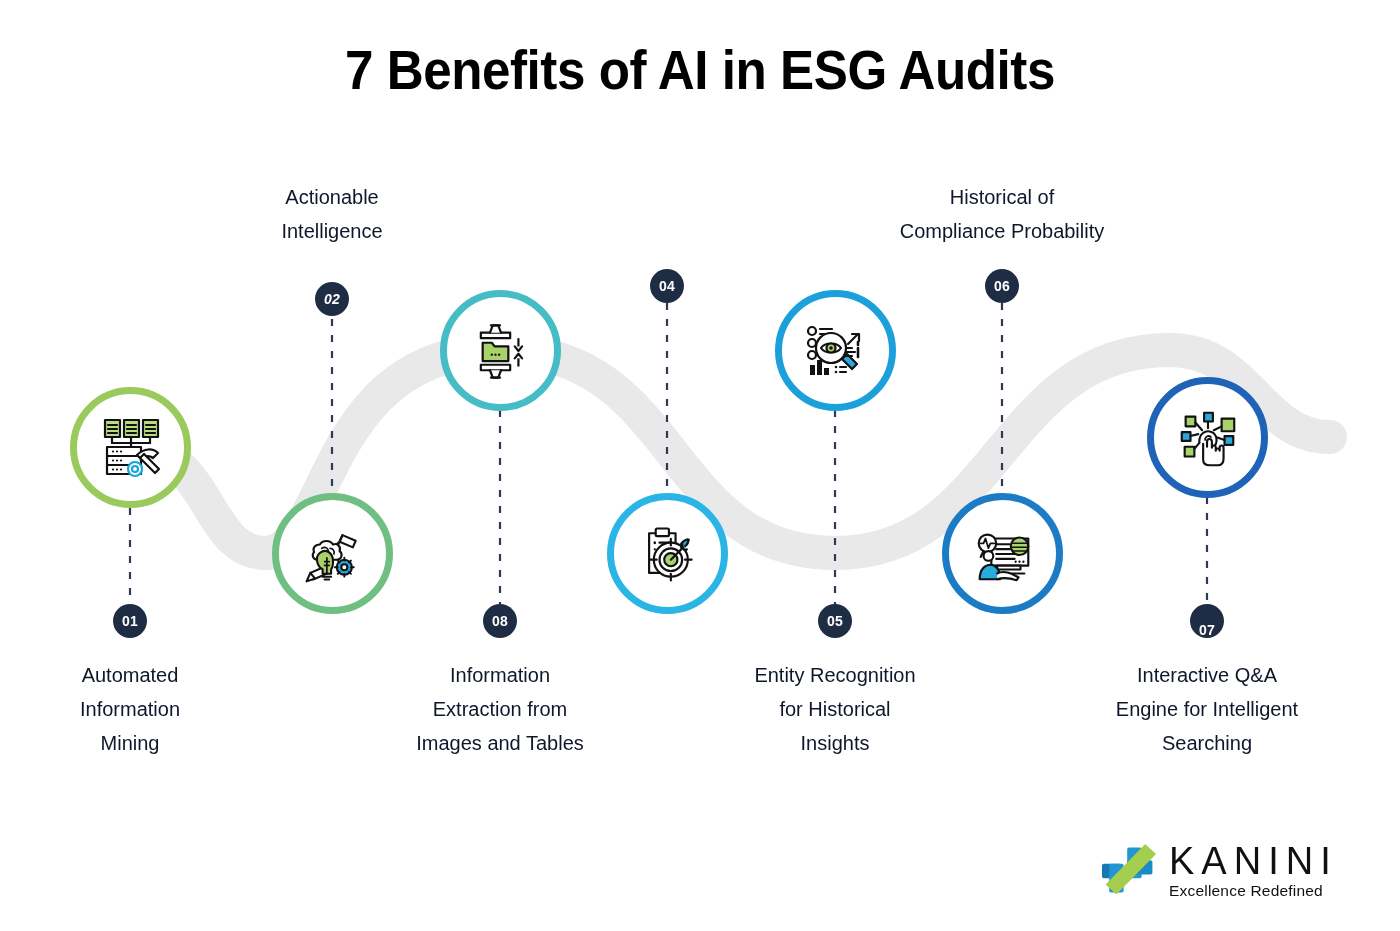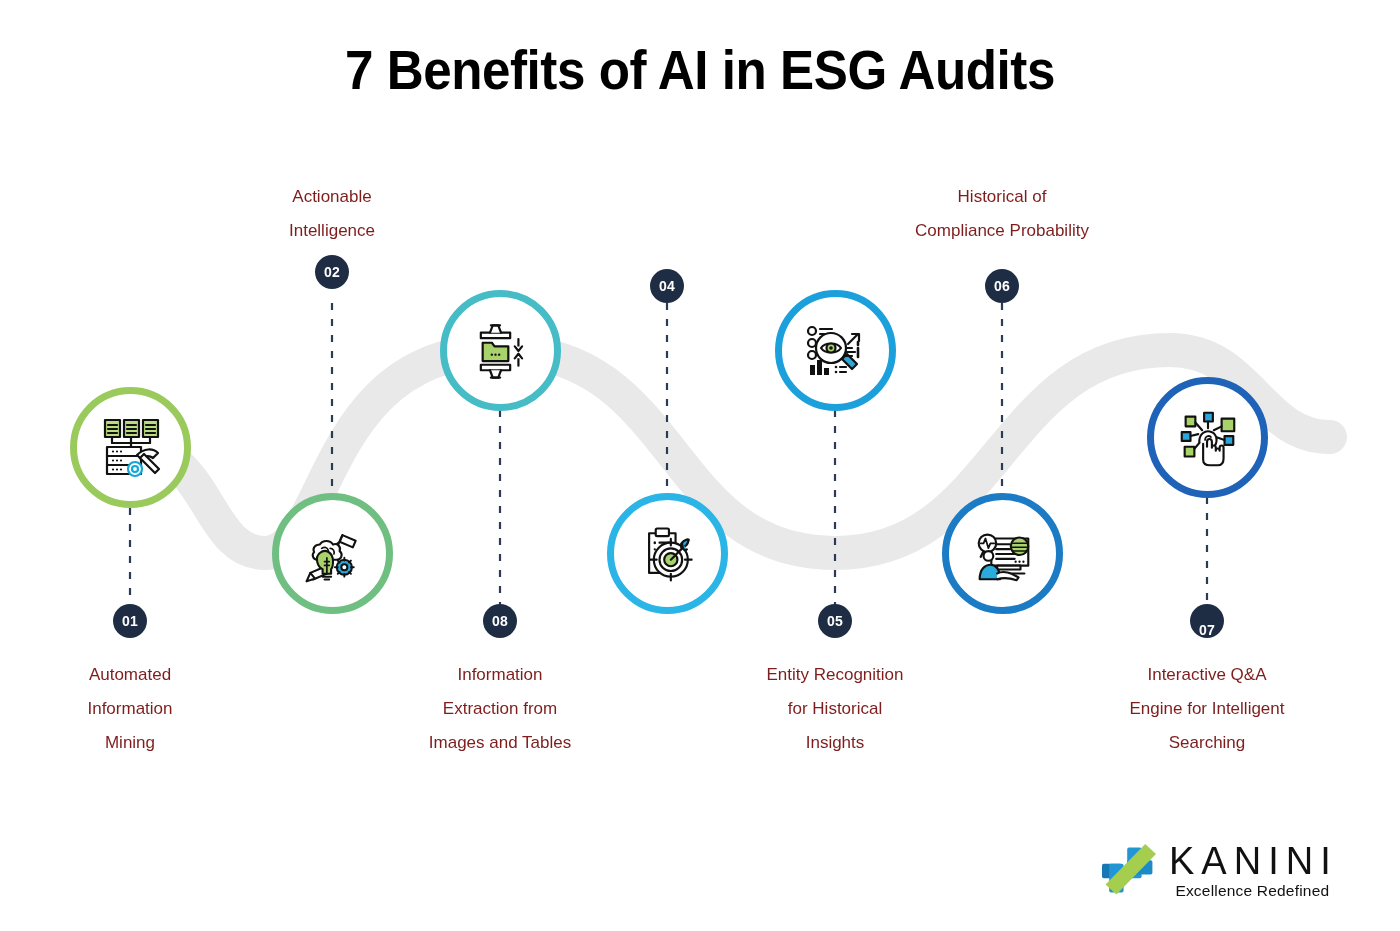--- a/index.html
+++ b/index.html
@@ -78,22 +78,22 @@
     display: flex;
     align-items: center;
     justify-content: center;
     letter-spacing: 0.2px;
   }
 
   
   .label {
     position: absolute;
     text-align: center;
-    color: #7f1d1d;
-    font-size: 17px;
+    color: #0f172a;
+    font-size: 20px;
     line-height: 34px;
     font-weight: 400;
     white-space: pre-line;
   }
 
   
   .logo {
     position: absolute;
     left: 1093px;
     top: 832px;
@@ -114,21 +114,21 @@
     font-weight: 400;
     letter-spacing: 7px;
     color: #111111;
     line-height: 40px;
   }
   .logo-tag {
     font-size: 15.5px;
     color: #111111;
     letter-spacing: 0.2px;
     line-height: 20px;
-    text-align: center;
+    text-align: left;
     padding-right: 2px;
   }
 </style>
 </head>
 <body>
 
 <div id="stage">
 
   <div class="title">7 Benefits of AI in ESG Audits</div>
 
@@ -229,21 +229,21 @@
           <line x1="38" y1="50" x2="41" y2="50"></line>
             <line x1="55" y1="50" x2="58" y2="50"></line>
           <line x1="41" y1="43" x2="43" y2="45"></line>
             <line x1="53" y1="55" x2="55" y2="57"></line>
           <line x1="55" y1="43" x2="53" y2="45"></line>
             <line x1="43" y1="55" x2="41" y2="57"></line>
         </g>
       </g>
     </svg>
   </div>
-  <div class="badge" style="left:315px; top:255px;">
+  <div class="badge" style="left:315px; top:282px;font-style:italic;">
     <span>02</span>
   </div>
   <div class="label" style="left:182px; top:180px; width:300px;">Actionable
 Intelligence</div>
 
   <div class="node" style="left:440px; top:290px; width:121px; height:121px; border:7px solid #45BCC6;">
     <svg width="66" height="66" viewBox="0 0 72 72">
       <g fill="none" stroke="#111" stroke-width="2.4" stroke-linejoin="round" stroke-linecap="round">
         <rect x="14" y="16" width="32" height="6" fill="#fff"></rect>
         <path d="M 24 16 L 27 8 L 33 8 L 36 16" fill="#fff"></path>

